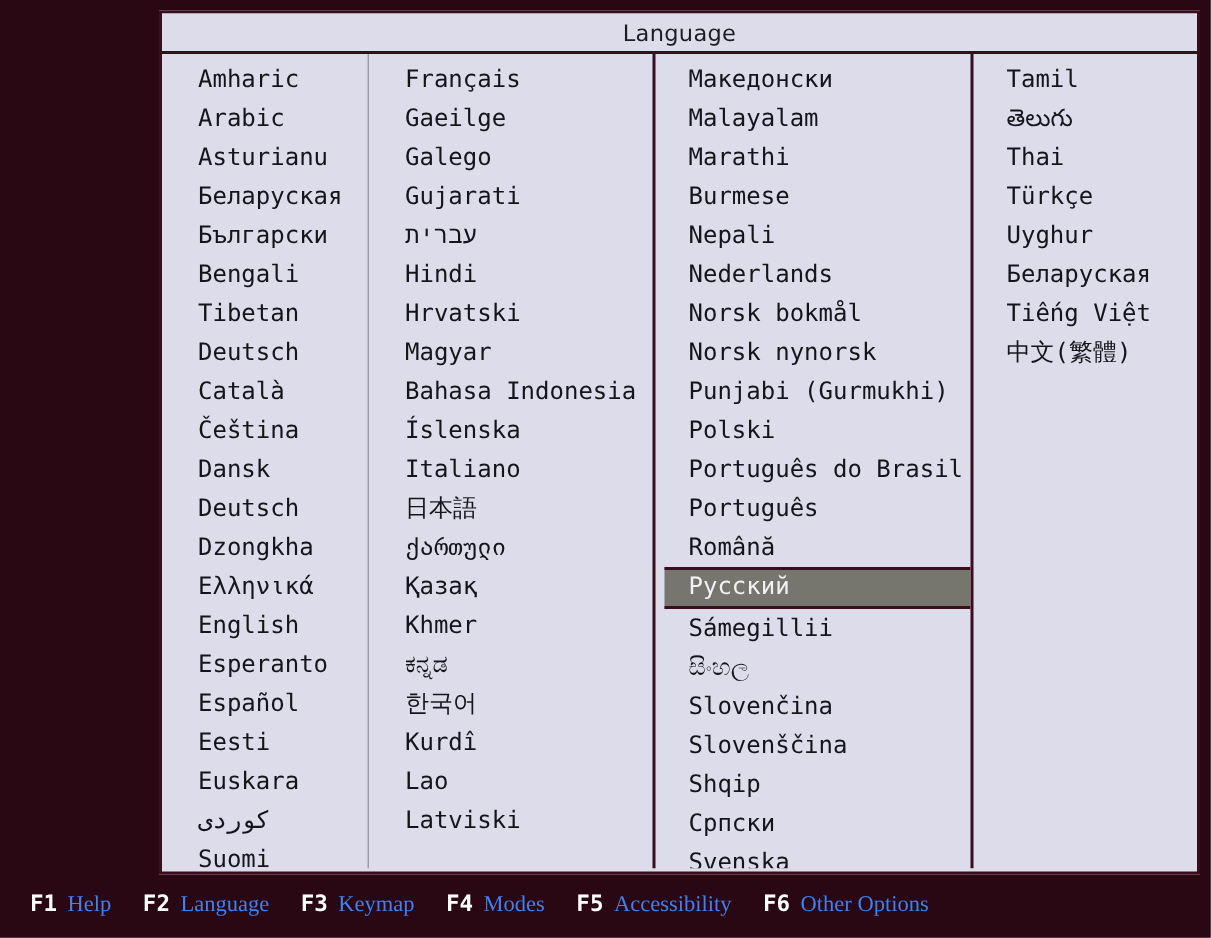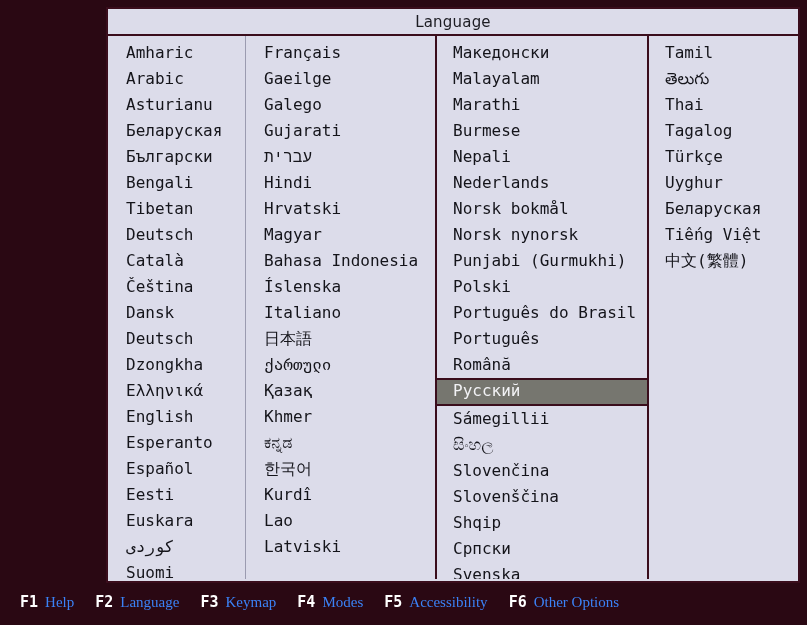--- a/index.html
+++ b/index.html
@@ -51,20 +51,21 @@
     background: #dcdcea;
     overflow: hidden;
     position: relative;
   }
   .col {
     position: relative;
     box-sizing: border-box;
     padding-top: 4px;
     overflow: hidden;
     height: 100%;
+    padding-left: 6px;
   }
   .col.sep-light {
     border-left: 1px solid #9b9bb0;
   }
   .col.sep-dark {
     border-left: 2px solid #3a0d1c;
   }
 
   
   #col0 { width: 137px; }
@@ -202,21 +203,20 @@
         <div class="item">Slovenčina</div>
         <div class="item">Slovenščina</div>
         <div class="item">Shqip</div>
         <div class="item">Српски</div>
         <div class="item">Svenska</div>
       </div>
     <div class="col sep-dark" id="col3">
         <div class="item">Tamil</div>
         <div class="item">తెలుగు</div>
         <div class="item">Thai</div>
-        <div class="item">Tagalog</div>
         <div class="item">Türkçe</div>
         <div class="item">Uyghur</div>
         <div class="item">Беларуская</div>
         <div class="item">Tiếng Việt</div>
         <div class="item">中文(繁體)</div>
       </div>
   </div>
 
 </div>
 

